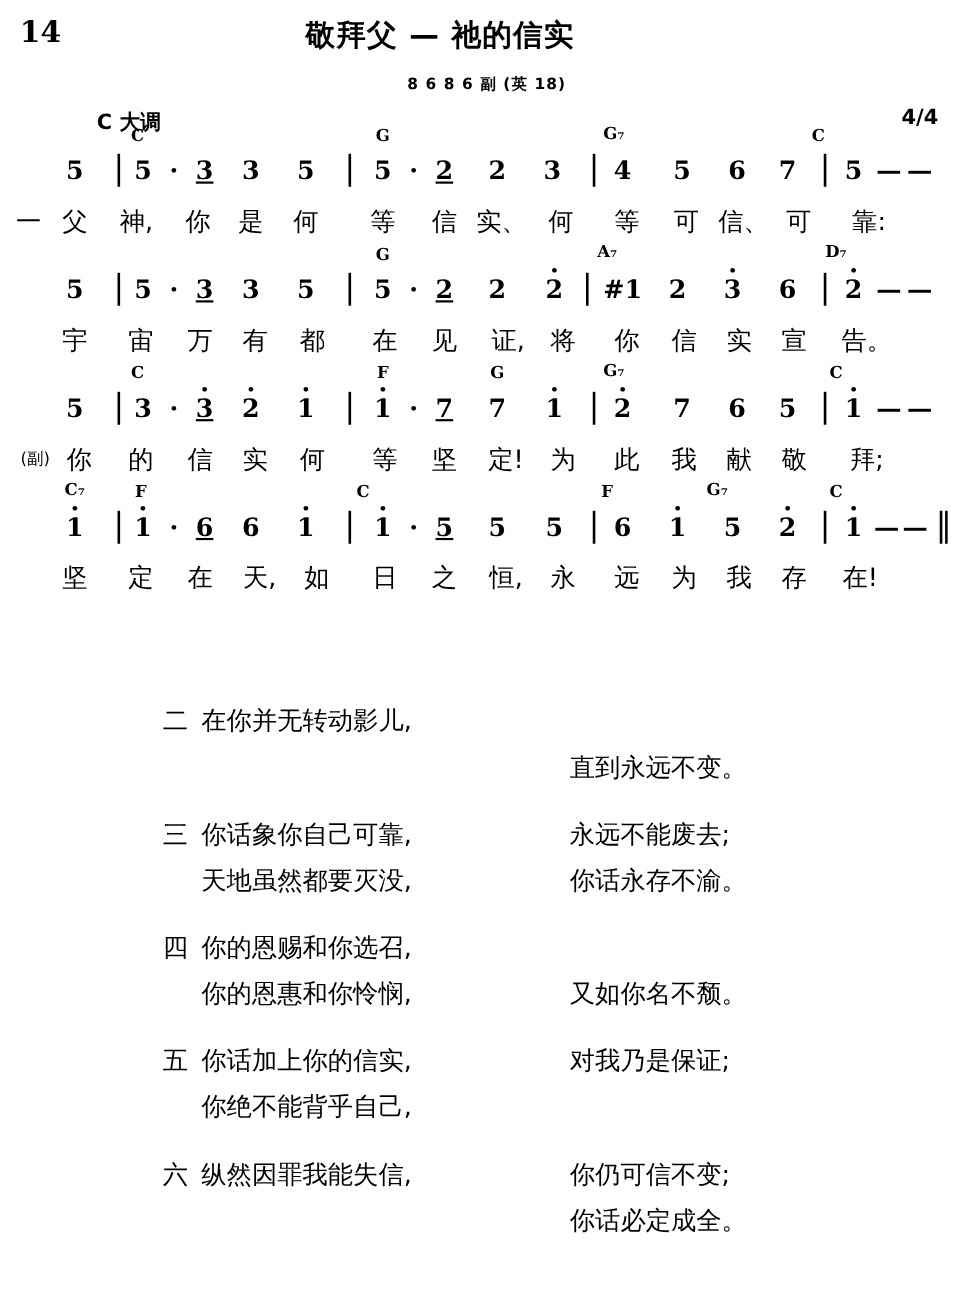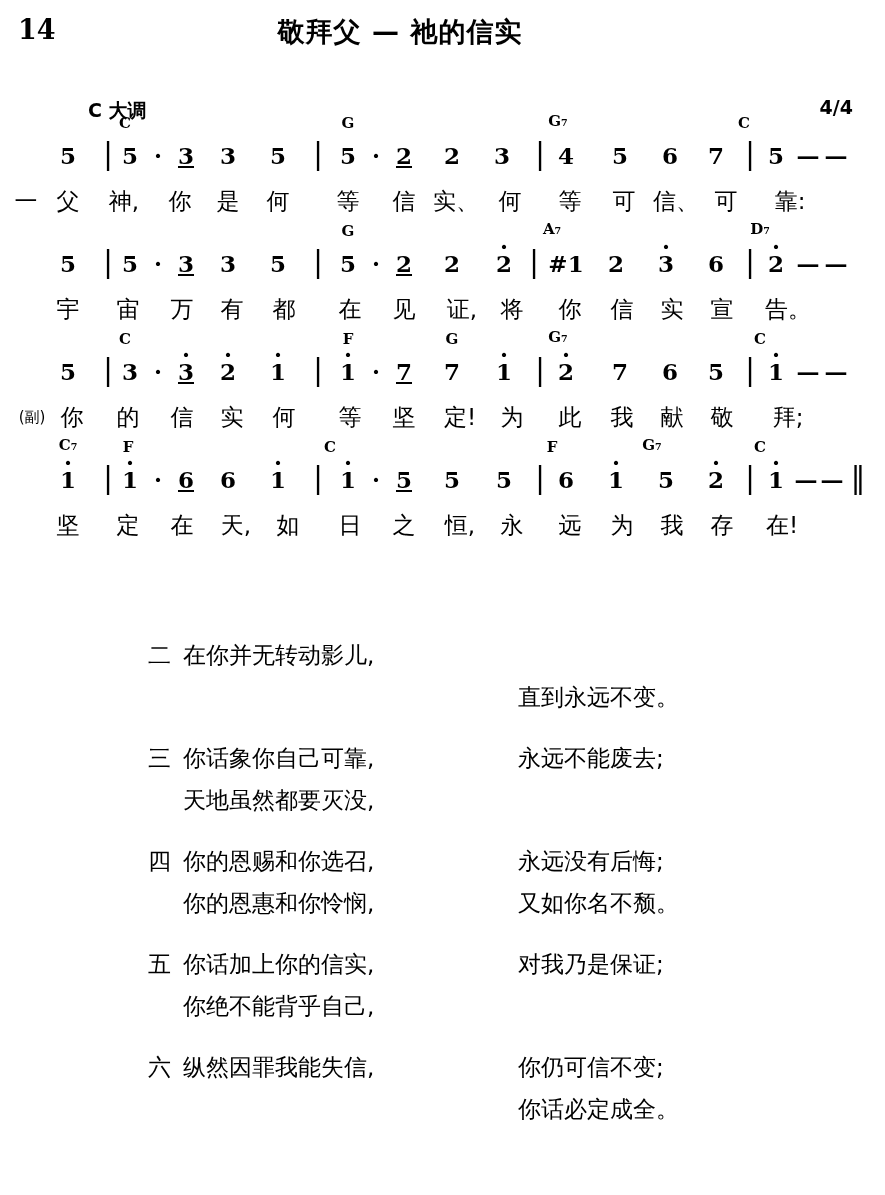--- a/index.html
+++ b/index.html
@@ -176,20 +176,21 @@
     white-space: pre;
   }
 </style>
 </head>
 <body>
 
 <div class="page">
 
   <div class="hymn-number">14</div>
   <div class="title">敬拜父 — 祂的信实</div>
+  <div class="meter">8 6 8 6 副 (英 18)</div>
   <div class="key-sig">C 大调</div>
   <div class="time-sig">4/4</div>
 
   <div class="staff" id="staff">
       <div class="sys">
         <div class="sys-notes">
           <span class="tok chord" style="left: 125px; top: -16px;">C</span>
           <span class="tok chord" style="left: 348px; top: -16px;">G</span>
           <span class="tok chord" style="left: 558px; top: -18px;">G₇</span>
           <span class="tok chord" style="left: 744px; top: -16px;">C</span>
@@ -382,25 +383,25 @@
       <div class="verse">
         <div class="vnum">二</div>
         <div class="vline-a">在你并无转动影儿,</div>
         <div class="vcol2-b">直到永远不变。</div>
       </div>
       <div class="verse">
         <div class="vnum">三</div>
         <div class="vline-a">你话象你自己可靠,</div>
         <div class="vcol2-a">永远不能废去;</div>
         <div class="vline-b">天地虽然都要灭没,</div>
+        <div class="vcol2-b">你话永存不渝。</div>
       </div>
       <div class="verse">
         <div class="vnum">四</div>
         <div class="vline-a">你的恩赐和你选召,</div>
-        <div class="vcol2-a">永远没有后悔;</div>
         <div class="vline-b">你的恩惠和你怜悯,</div>
         <div class="vcol2-b">又如你名不颓。</div>
       </div>
       <div class="verse">
         <div class="vnum">五</div>
         <div class="vline-a">你话加上你的信实,</div>
         <div class="vcol2-a">对我乃是保证;</div>
         <div class="vline-b">你绝不能背乎自己,</div>
       </div>
       <div class="verse">

